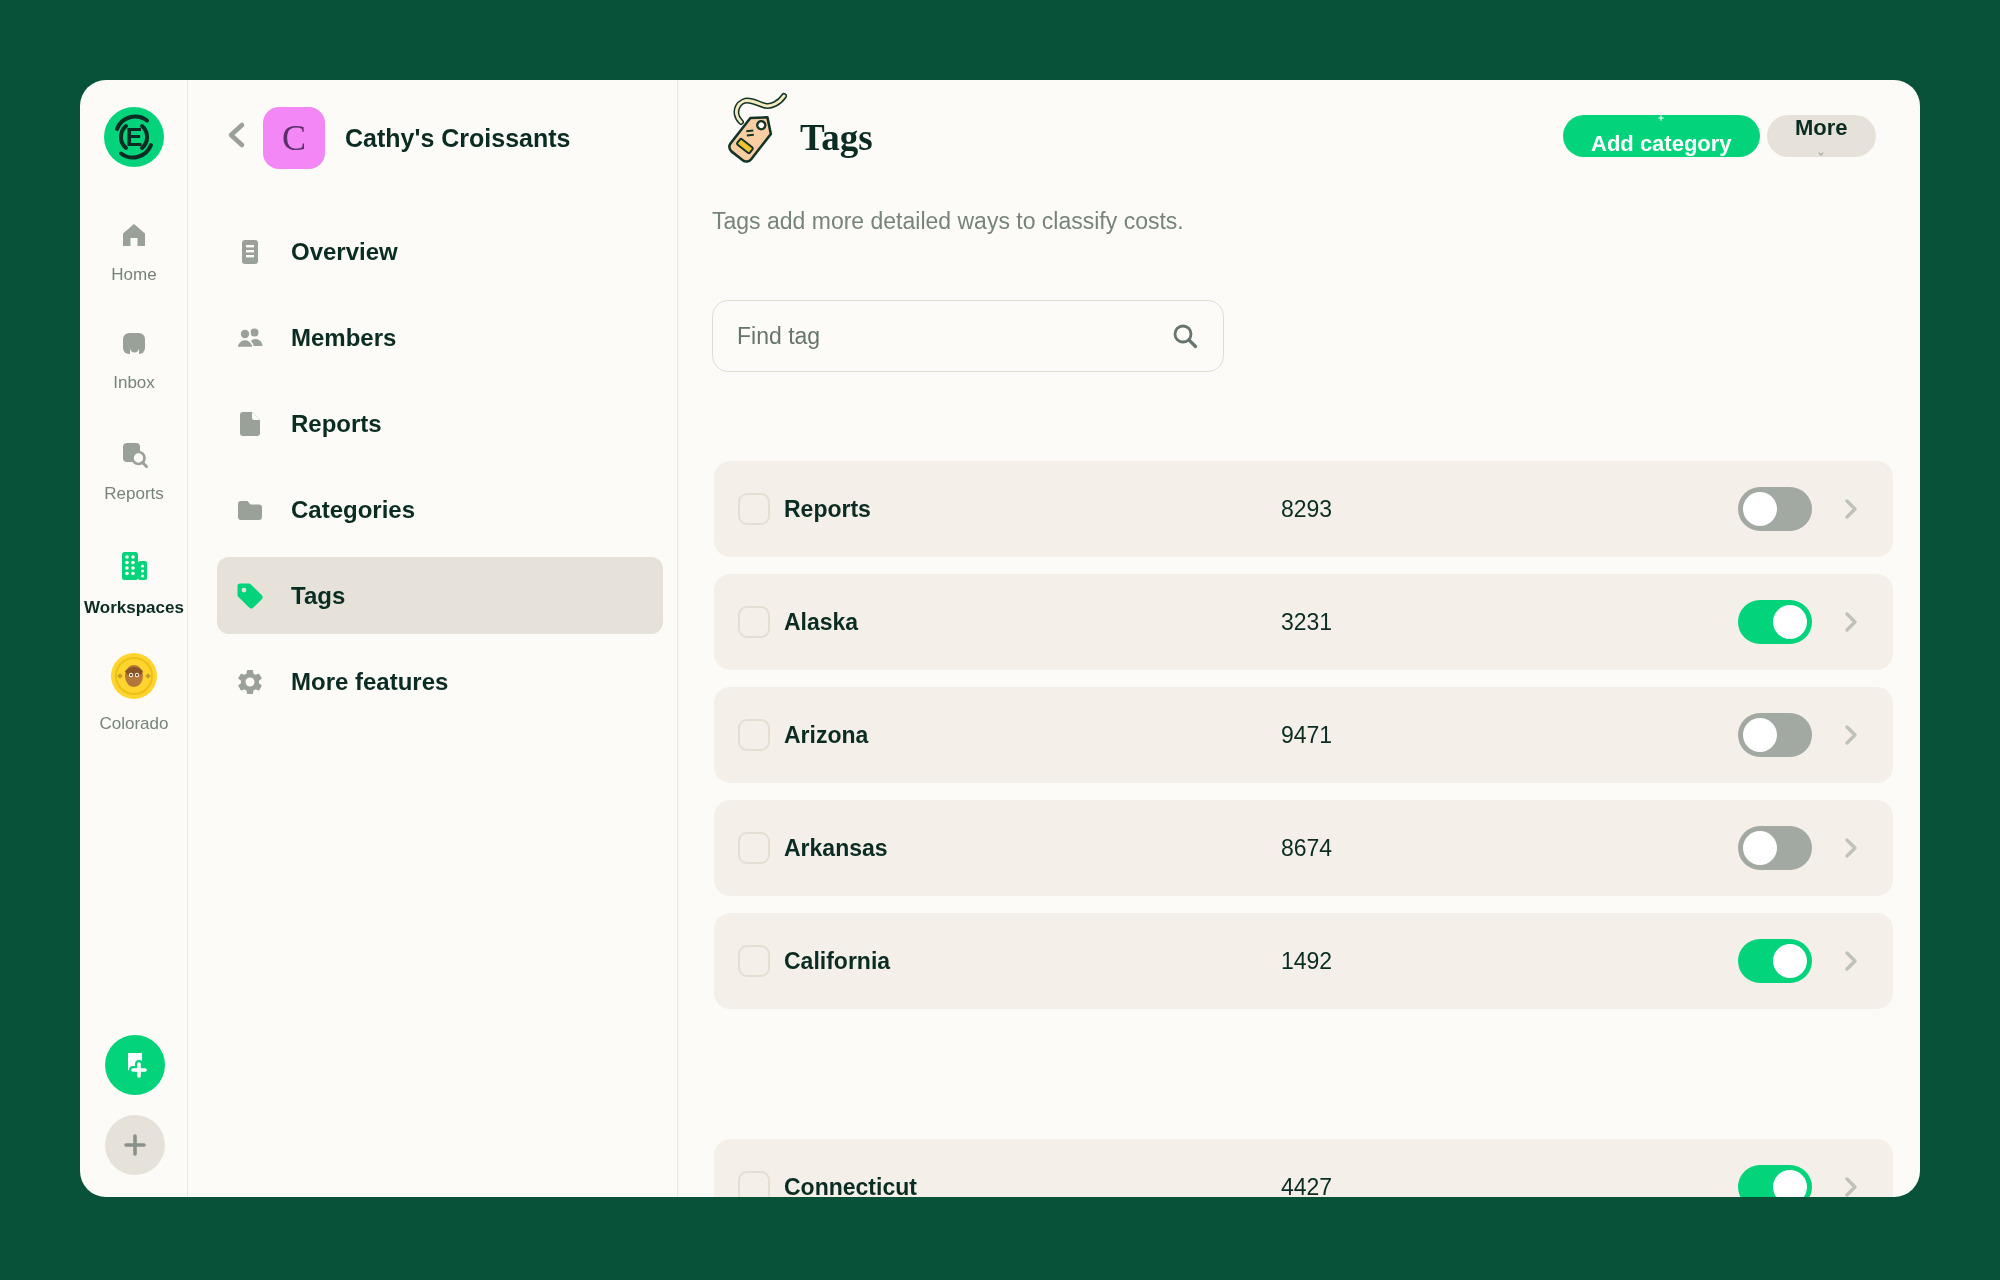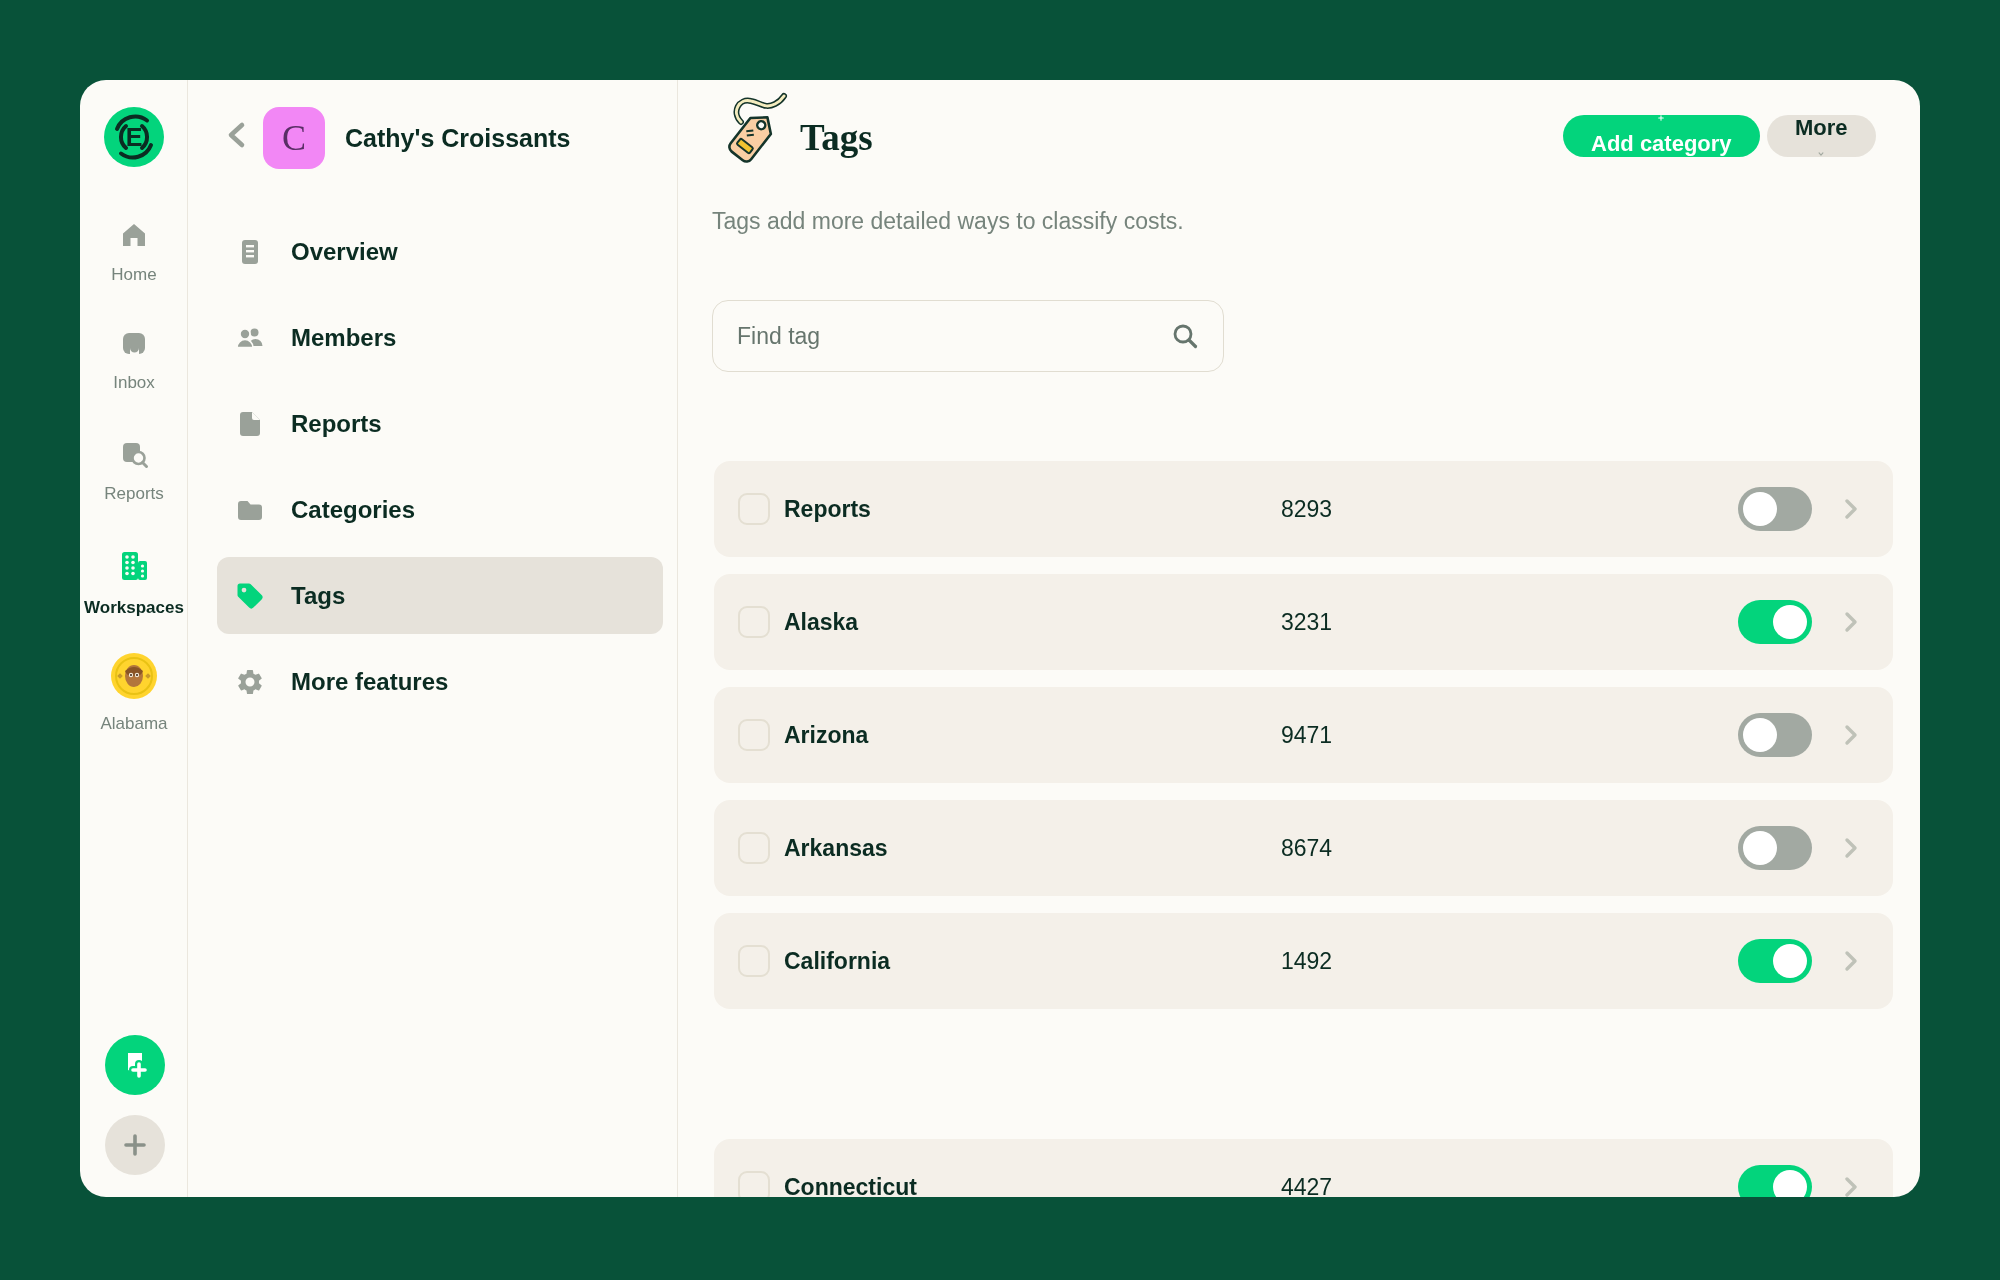--- a/index.html
+++ b/index.html
@@ -144,21 +144,21 @@
           <circle cx="23" cy="23" r="18" fill="none" stroke="#E9C214" stroke-width="2"></circle>
           <ellipse cx="23" cy="23" rx="9" ry="11" fill="#B3763C"></ellipse>
           <path d="M14 18 q9 -8 18 0 q-2 6 -9 5 q-7 1 -9 -5z" fill="#8A5526"></path>
           <circle cx="20" cy="22" r="2.2" fill="#F2E7D4"></circle>
             <circle cx="26" cy="22" r="2.2" fill="#F2E7D4"></circle>
           <circle cx="20" cy="22" r="1" fill="#3A2413"></circle>
             <circle cx="26" cy="22" r="1" fill="#3A2413"></circle>
           <rect x="7" y="21" width="4" height="4" fill="#C79A2A" transform="rotate(45 9 23)"></rect>
           <rect x="35" y="21" width="4" height="4" fill="#C79A2A" transform="rotate(45 37 23)"></rect>
         </svg>
-        <span class="rlabel">Alabama</span>
+        <span class="rlabel">Colorado</span>
       </div>
 
       <button class="fab fab-green" style="top:955px">
         <svg width="30" height="30" viewBox="0 0 30 30">
           <path d="M8 3 h14 v19 l-2.8,-2.2 -2.8,2.2 -2.8,-2.2 -2.8,2.2 -2.8,-2.2 z" fill="#FFFFFF"></path>
           <g>
             <line x1="19" y1="14" x2="19" y2="26" stroke="#03D47C" stroke-width="8" stroke-linecap="round"></line>
             <line x1="13" y1="20" x2="25" y2="20" stroke="#03D47C" stroke-width="8" stroke-linecap="round"></line>
             <line x1="19" y1="14" x2="19" y2="26" stroke="#FFFFFF" stroke-width="3.6" stroke-linecap="round"></line>
             <line x1="13" y1="20" x2="25" y2="20" stroke="#FFFFFF" stroke-width="3.6" stroke-linecap="round"></line>

